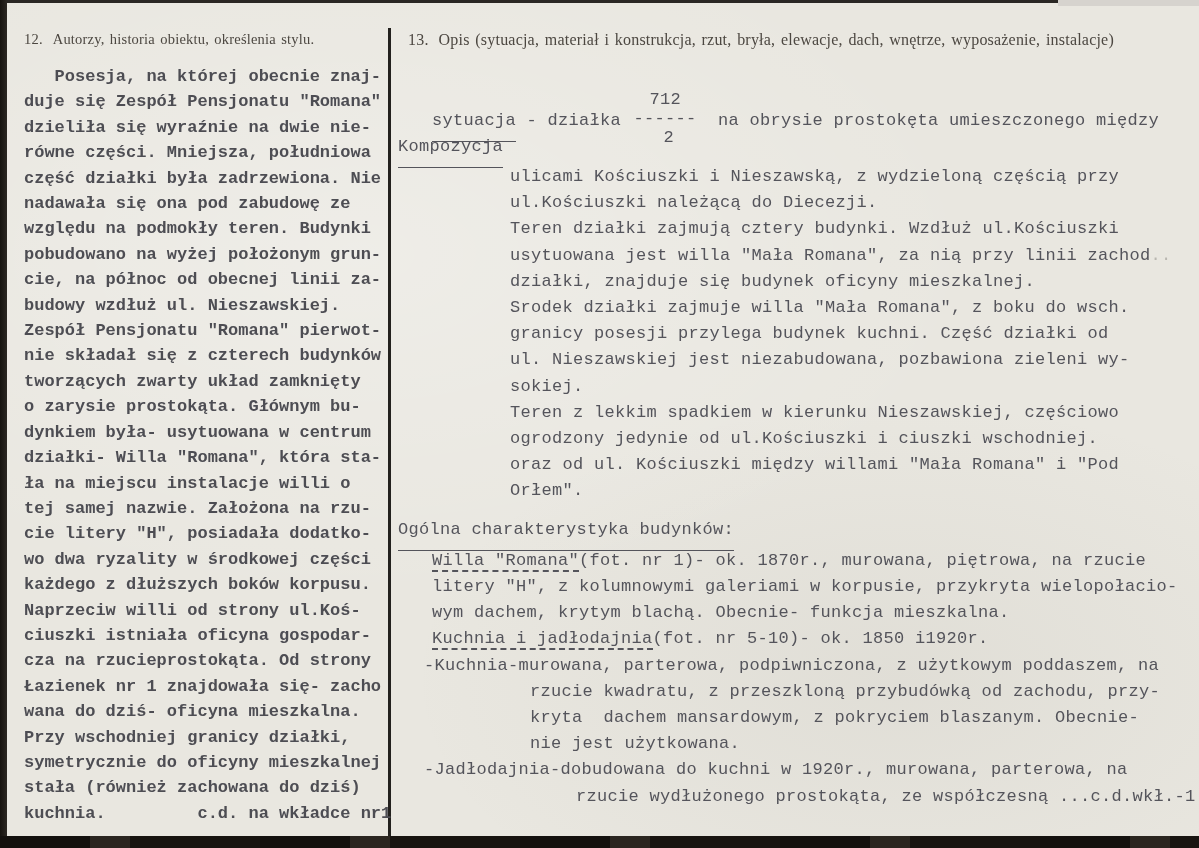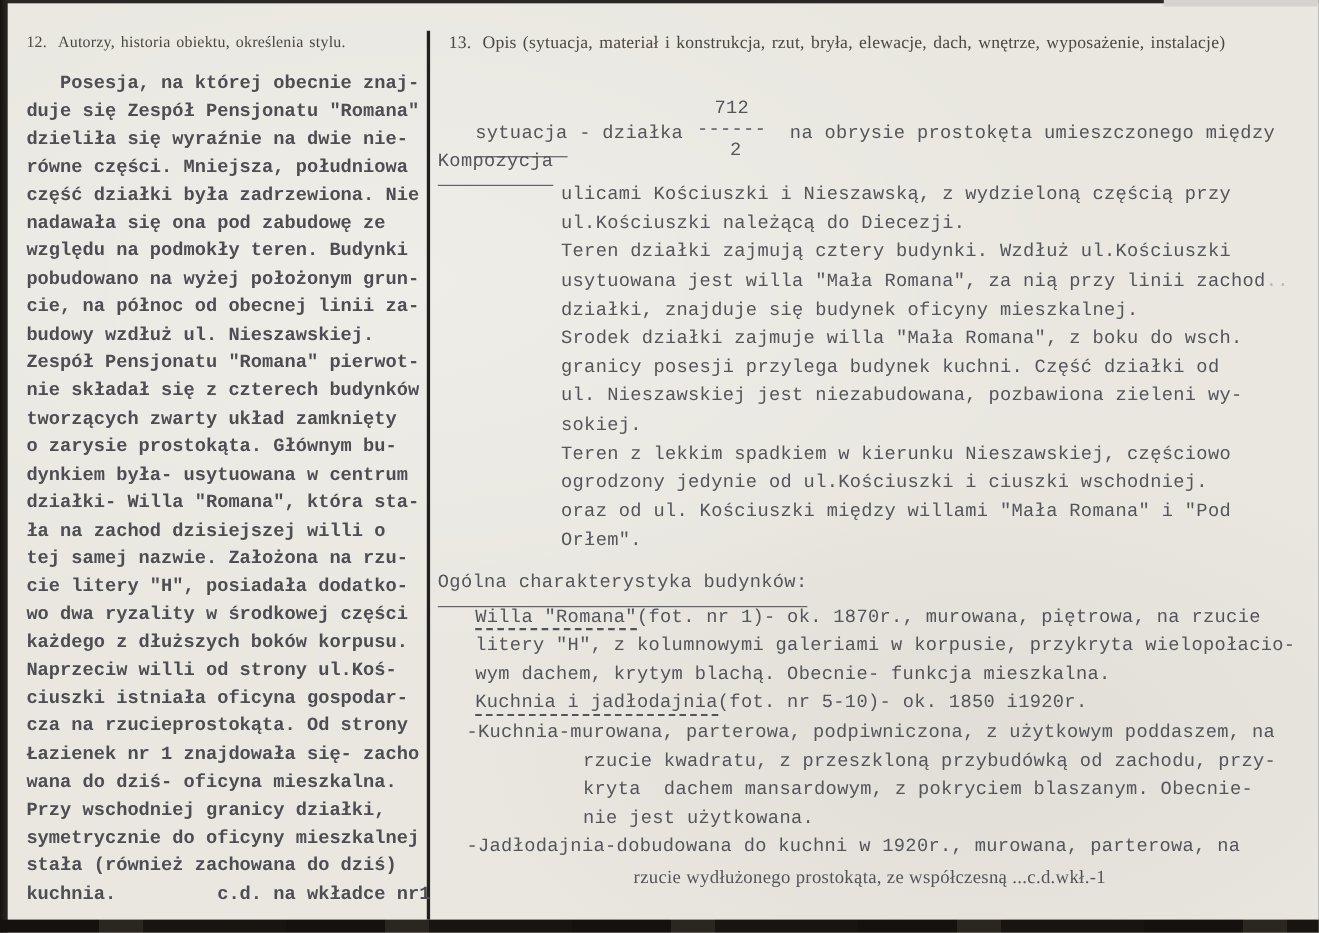--- a/index.html
+++ b/index.html
@@ -37,21 +37,21 @@
 
   .u-solid{border-bottom:1.5px solid #54545b;padding-bottom:11px;}
   .u-dashed{border-bottom:2px dashed #54545b;padding-bottom:0px;}
   .faint{color:#b9b7b1;}
 
   .i0{margin-left:0;}
   .i1{margin-left:26px;}
   .i2{margin-left:34px;}
   .i3{margin-left:112px;}
   .i4{margin-left:132px;}
-  .i5{margin-left:178px;font-family:Liberation Serif, serif;}
+  .i5{margin-left:178px;}
   .gap-top{margin-top:12px;}
   .gap-top-sm{margin-top:5px;}
 
   .frac{display:inline-block;position:relative;width:76px;height:17px;vertical-align:baseline;}
   .frac .fm{position:absolute;left:2px;top:0;}
   .frac .ft{position:absolute;left:18px;top:-19px;}
   .frac .fb{position:absolute;left:32px;top:19px;}
 </style>
 </head>
 <body>
@@ -78,21 +78,21 @@
       <div class="tline">względu na podmokły teren. Budynki</div>
       <div class="tline">pobudowano na wyżej położonym grun-</div>
       <div class="tline">cie, na północ od obecnej linii za-</div>
       <div class="tline">budowy wzdłuż ul. Nieszawskiej.</div>
       <div class="tline">Zespół Pensjonatu "Romana" pierwot-</div>
       <div class="tline">nie składał się z czterech budynków</div>
       <div class="tline">tworzących zwarty układ zamknięty</div>
       <div class="tline">o zarysie prostokąta. Głównym bu-</div>
       <div class="tline">dynkiem była- usytuowana w centrum</div>
       <div class="tline">działki- Willa "Romana", która sta-</div>
-      <div class="tline">ła na zachod dzisiejszej willi o</div>
+      <div class="tline">ła na miejscu instalacje willi o</div>
       <div class="tline">tej samej nazwie. Założona na rzu-</div>
       <div class="tline">cie litery "H", posiadała dodatko-</div>
       <div class="tline">wo dwa ryzality w środkowej części</div>
       <div class="tline">każdego z dłuższych boków korpusu.</div>
       <div class="tline">Naprzeciw willi od strony ul.Koś-</div>
       <div class="tline">ciuszki istniała oficyna gospodar-</div>
       <div class="tline">cza na rzucieprostokąta. Od strony</div>
       <div class="tline">Łazienek nr 1 znajdowała się- zacho</div>
       <div class="tline">wana do dziś- oficyna mieszkalna.</div>
       <div class="tline">Przy wschodniej granicy działki,</div>

